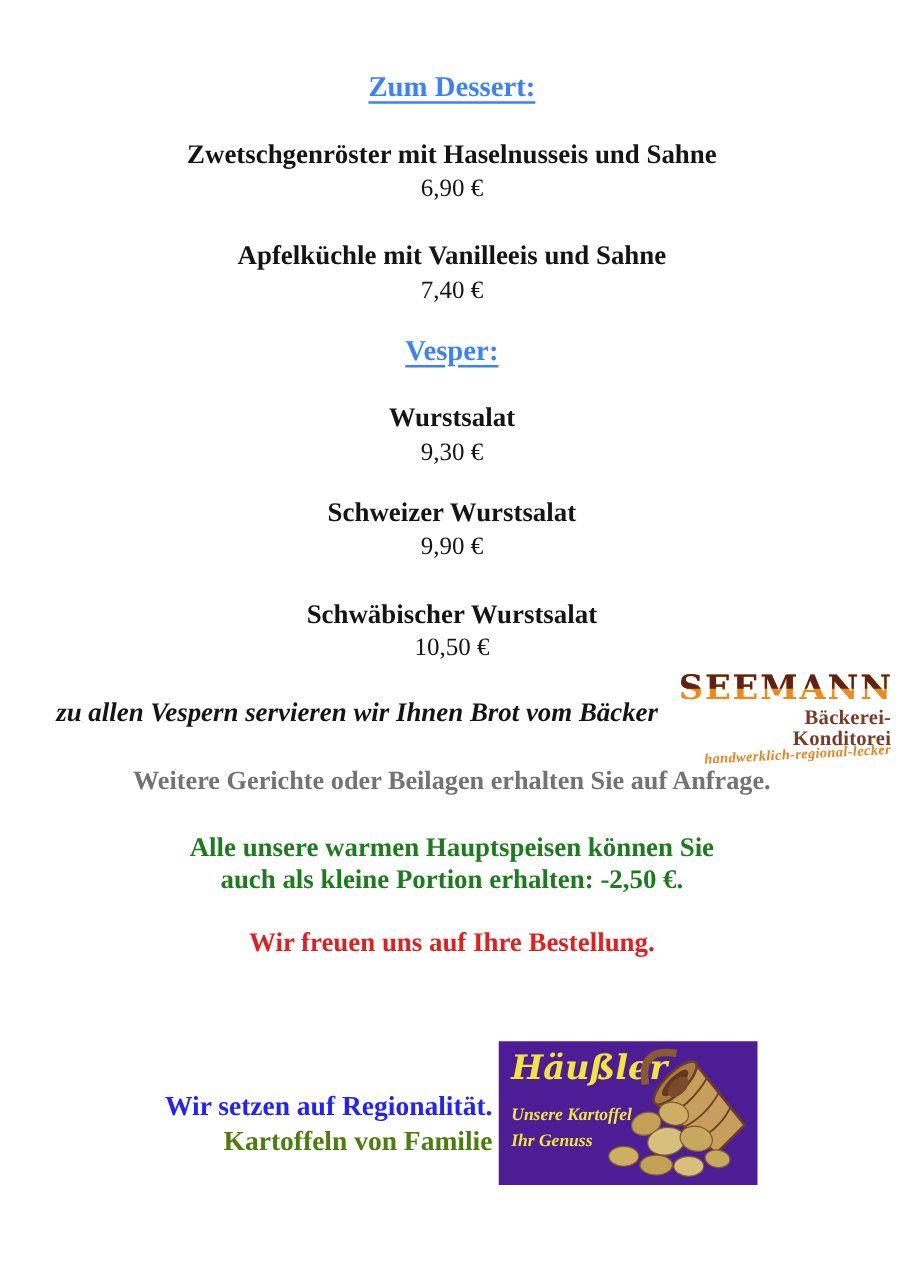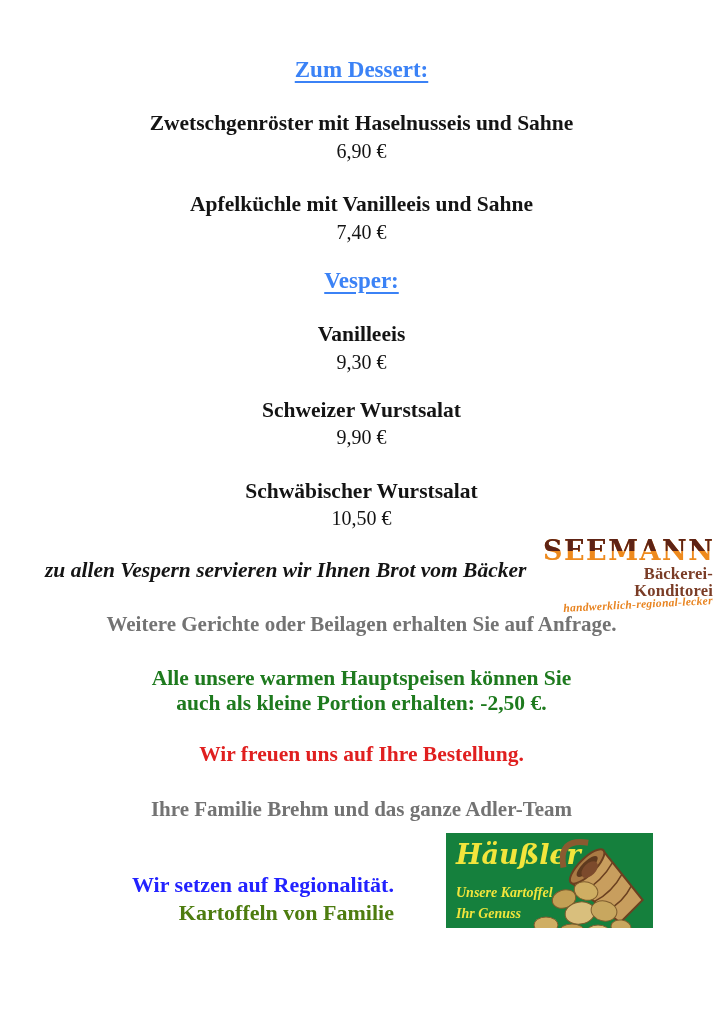--- a/index.html
+++ b/index.html
@@ -97,24 +97,23 @@
     margin-top: 3px;
     letter-spacing: 0.3px;
   }
 
   
   .haussler-logo {
     position: absolute;
     left: 399px;
     top: 833px;
     width: 207px;
-    height: 95px;
-    background: #15803d;
+    height: 115px;
+    background: #4c1d95;
     overflow: hidden;
-    margin-left: 47px;
   }
   .haussler-name {
     position: absolute;
     left: 10px;
     top: 6px;
     font-family: "DejaVu Serif", serif;
     font-size: 27px;
     font-style: italic;
     font-weight: bold;
     color: #f2e53c;
@@ -147,21 +146,21 @@
   <div class="line menu-heading" style="top:57px">Zum Dessert:</div>
 
   <div class="line item-name" style="top:111px">Zwetschgenröster mit Haselnusseis und Sahne</div>
   <div class="line item-price" style="top:140px">6,90 €</div>
 
   <div class="line item-name" style="top:192px">Apfelküchle mit Vanilleeis und Sahne</div>
   <div class="line item-price" style="top:221px">7,40 €</div>
 
   <div class="line menu-heading" style="top:268px">Vesper:</div>
 
-  <div class="line item-name" style="top:322px">Vanilleeis</div>
+  <div class="line item-name" style="top:322px">Wurstsalat</div>
   <div class="line item-price" style="top:351px">9,30 €</div>
 
   <div class="line item-name" style="top:398px">Schweizer Wurstsalat</div>
   <div class="line item-price" style="top:426px">9,90 €</div>
 
   <div class="line item-name" style="top:479px">Schwäbischer Wurstsalat</div>
   <div class="line item-price" style="top:507px">10,50 €</div>
 
   <div class="bread-note">zu allen Vespern servieren wir Ihnen Brot vom Bäcker</div>
 
@@ -174,21 +173,20 @@
     <div class="seemann-tagline">handwerklich-regional-lecker</div>
   </div>
 
   <div class="line note-bold" style="top:612px">Weitere Gerichte oder Beilagen erhalten Sie auf Anfrage.</div>
 
   <div class="line note-green" style="top:666px">Alle unsere warmen Hauptspeisen können Sie</div>
   <div class="line note-green" style="top:691px">auch als kleine Portion erhalten: -2,50 €.</div>
 
   <div class="line note-red" style="top:742px">Wir freuen uns auf Ihre Bestellung.</div>
 
-  <div class="line note-bold" style="top:797px">Ihre Familie Brehm und das ganze Adler-Team</div>
 
   <div class="regional-block">
     <div class="regional-blue">Wir setzen auf Regionalität.</div>
     <div class="regional-black">Kartoffeln von Familie</div>
   </div>
 
   <div class="haussler-logo">
     <div class="haussler-name">Häußler</div>
     <div class="haussler-tagline">
       <div>Unsere Kartoffel -</div>

